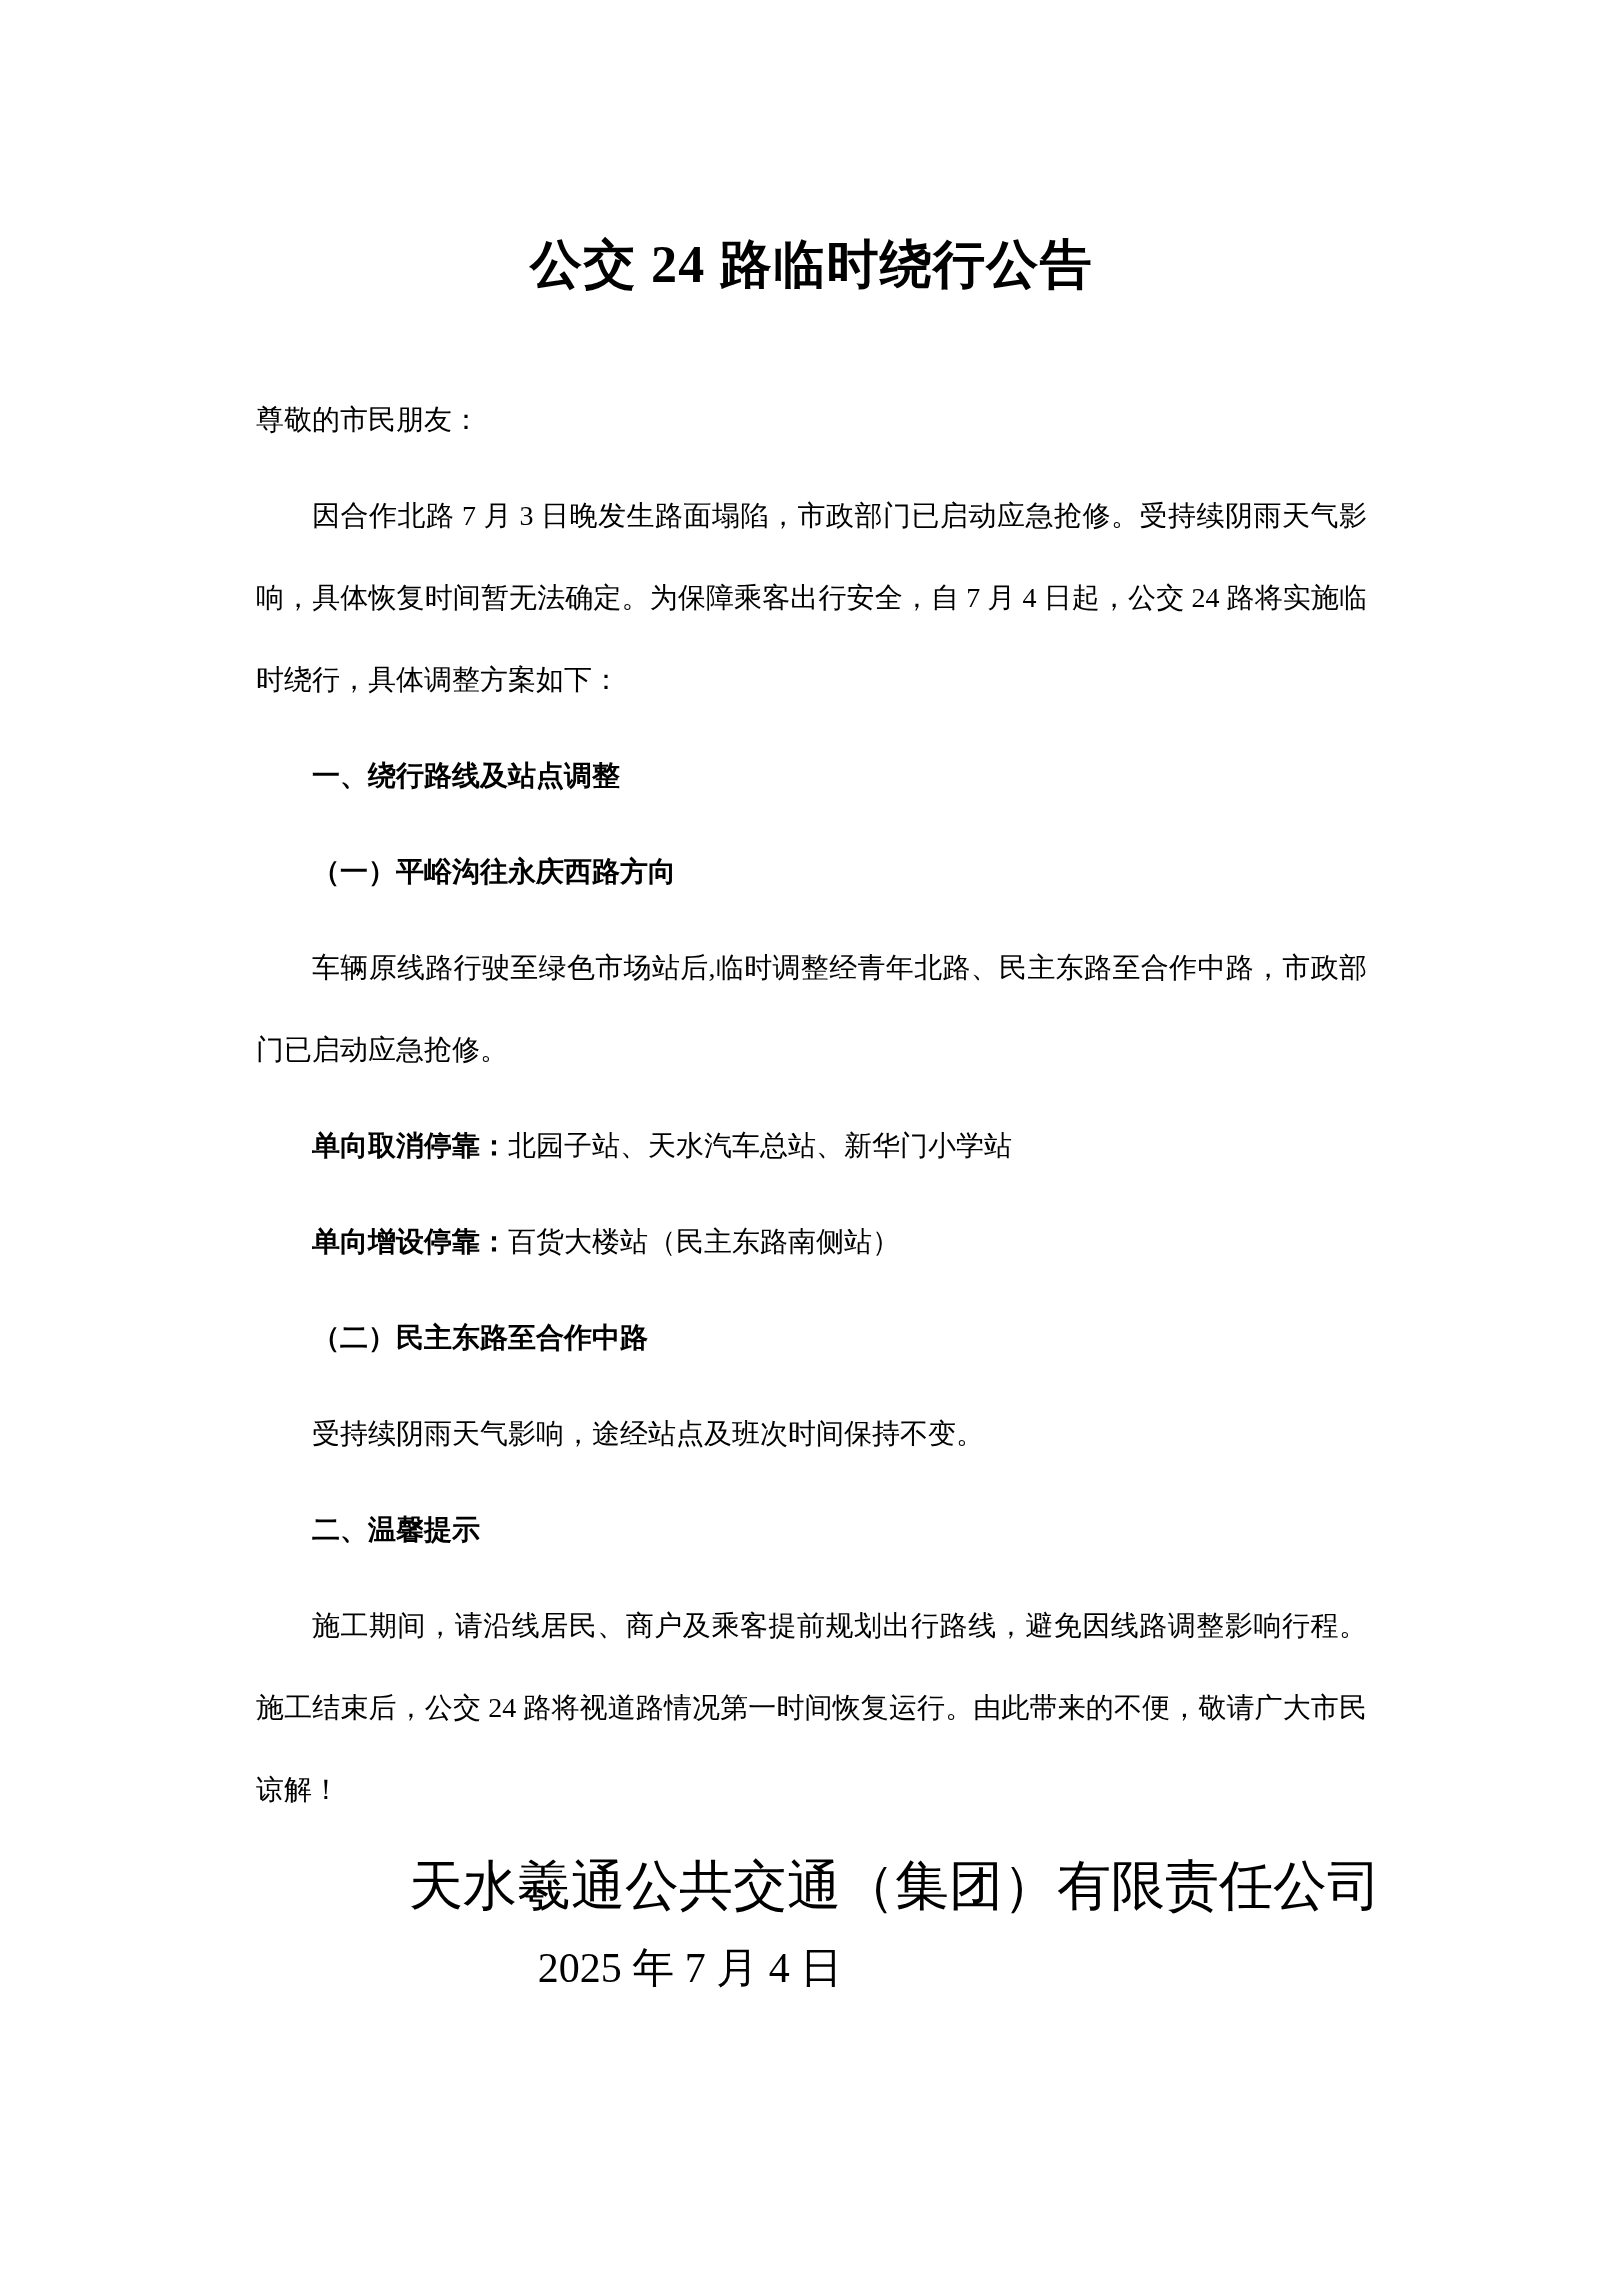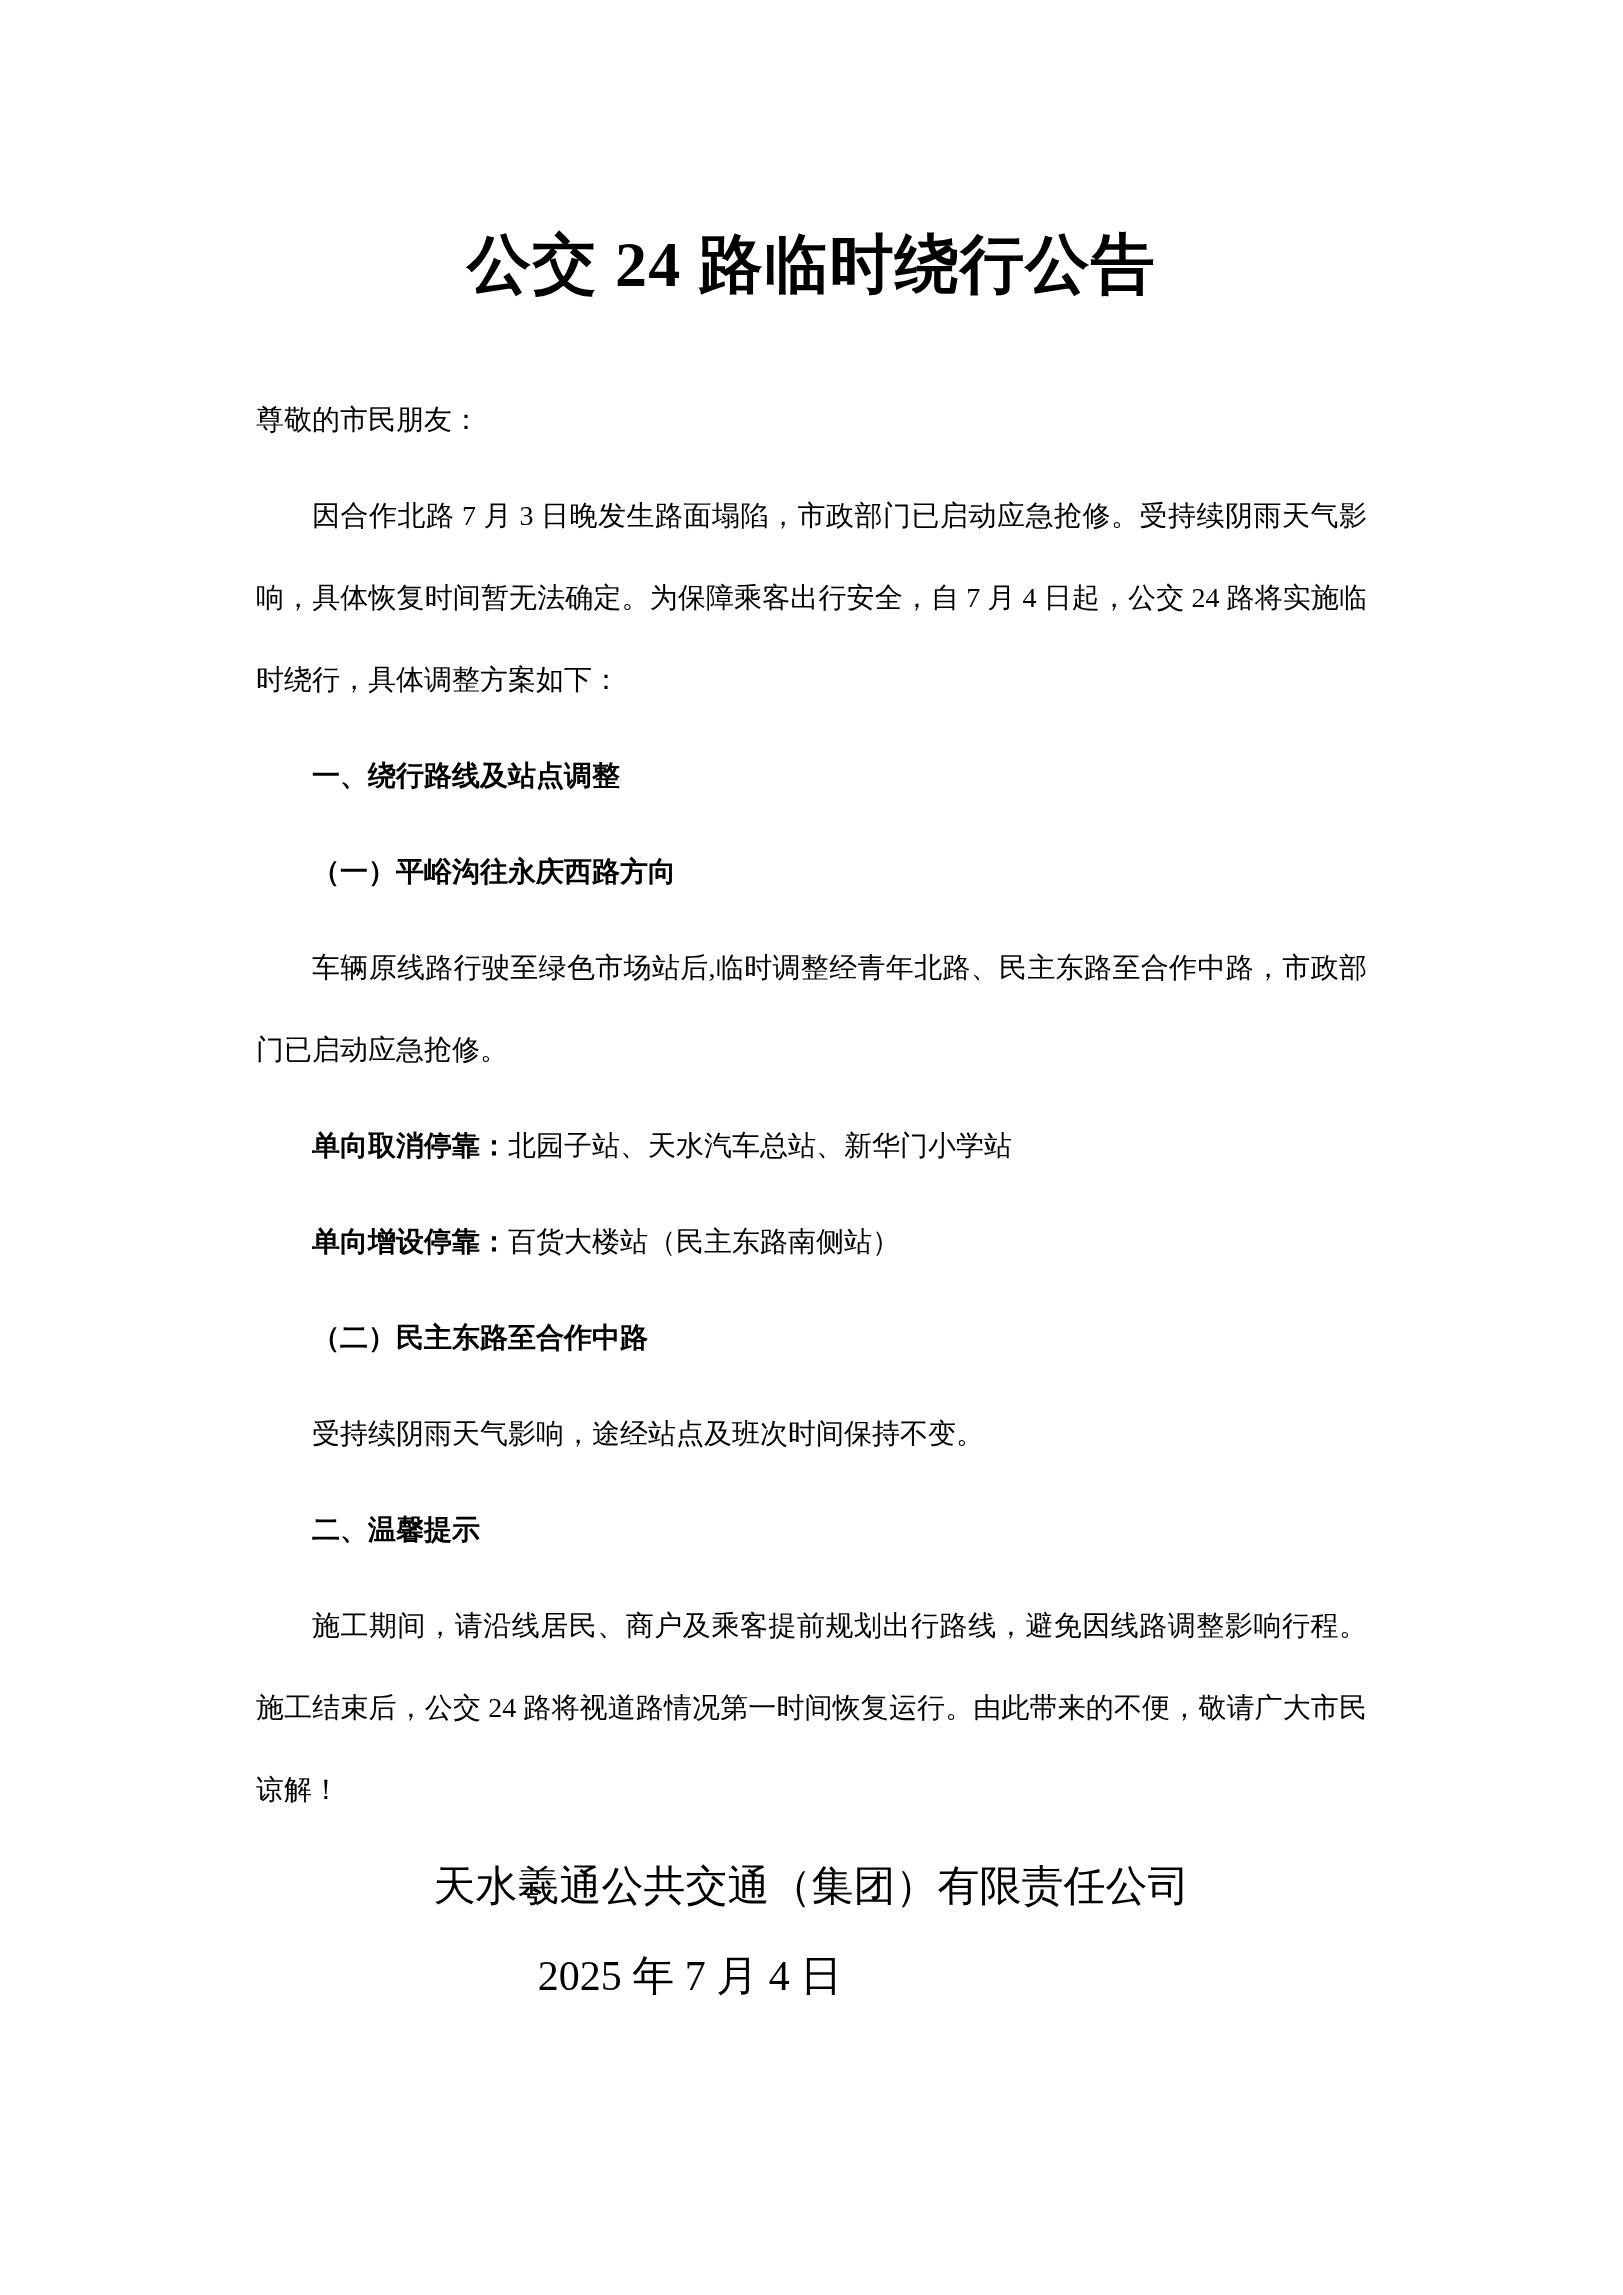--- a/index.html
+++ b/index.html
@@ -14,21 +14,21 @@
     font-family: "Liberation Serif", serif;
     overflow: hidden;
   }
   .page {
     box-sizing: border-box;
     width: 1623px;
     height: 2295px;
     padding: 216px 242px 0 242px;
   }
   .doc-title {
-    font-size: 64px;
+    font-size: 52px;
     font-weight: bold;
     text-align: center;
     line-height: 98px;
     letter-spacing: 1.3px;
     margin: 0 0 65px 0;
     font-family: "Liberation Serif", serif;
   }
   .line {
     font-size: 28px;
     line-height: 82px;
@@ -42,24 +42,24 @@
   }
   .heading {
     font-weight: bold;
     font-family: "Liberation Sans", sans-serif;
   }
   .lead-label {
     font-weight: bold;
     font-family: "Liberation Sans", sans-serif;
   }
   .signature {
-    font-size: 42px;
+    font-size: 54px;
     line-height: 82px;
-    margin: 8px;
-    text-align: center;
+    margin: 0;
+    text-align: right;
   }
   .date {
     font-size: 42px;
     line-height: 82px;
     margin: 0;
     text-align: center;
     padding-right: 243px;
   }
 </style>
 </head>

